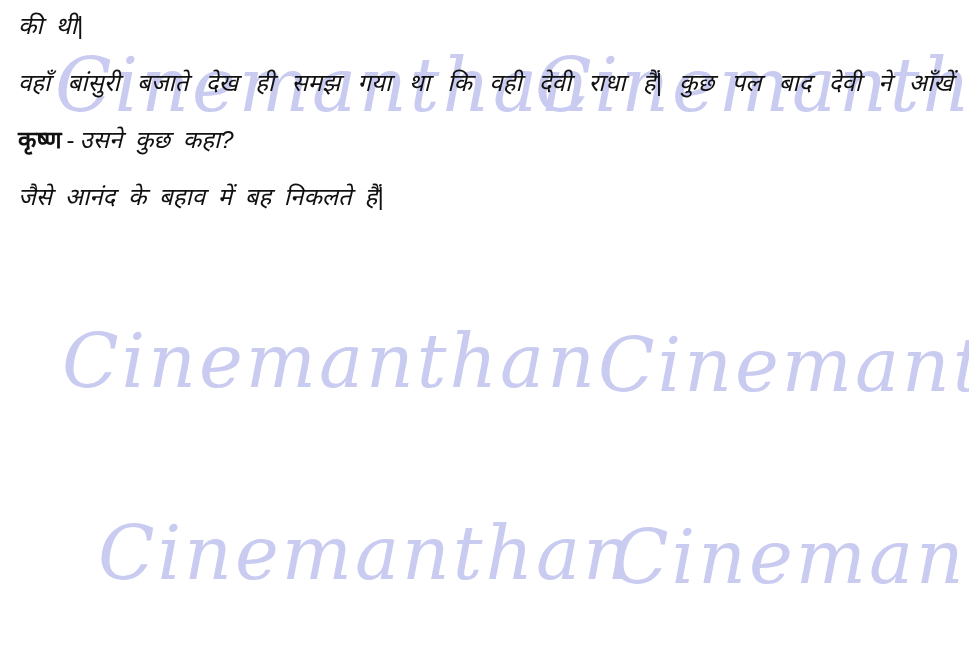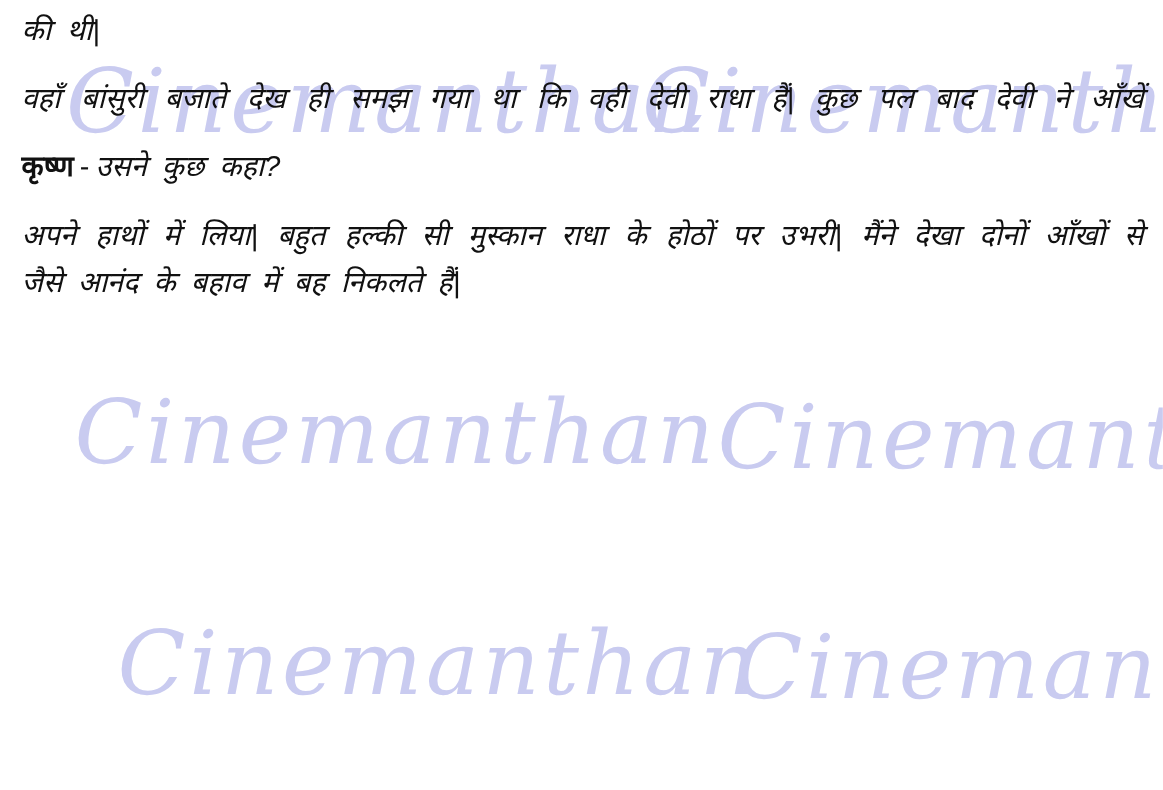--- a/index.html
+++ b/index.html
@@ -74,18 +74,17 @@
       <span class="line just">वहाँ बांसुरी बजाते देख ही समझ गया था कि वही देवी राधा हैं| कुछ पल बाद देवी ने आँखें</span>
     </p>
 
     <p class="para">
       <span class="line">
         <span class="speaker">कृष्ण</span><span class="sep">-</span><span>उसने कुछ कहा?</span>
       </span>
     </p>
 
     <p class="para">
-      <span class="line just">अपने हाथों में लिया| बहुत हल्की सी मुस्कान राधा के होठों पर उभरी| मैंने देखा दोनों आँखों से</span>
       <span class="line">जैसे आनंद के बहाव में बह निकलते हैं|</span>
     </p>
 
   </div>
 </div>
 
 </body></html>

